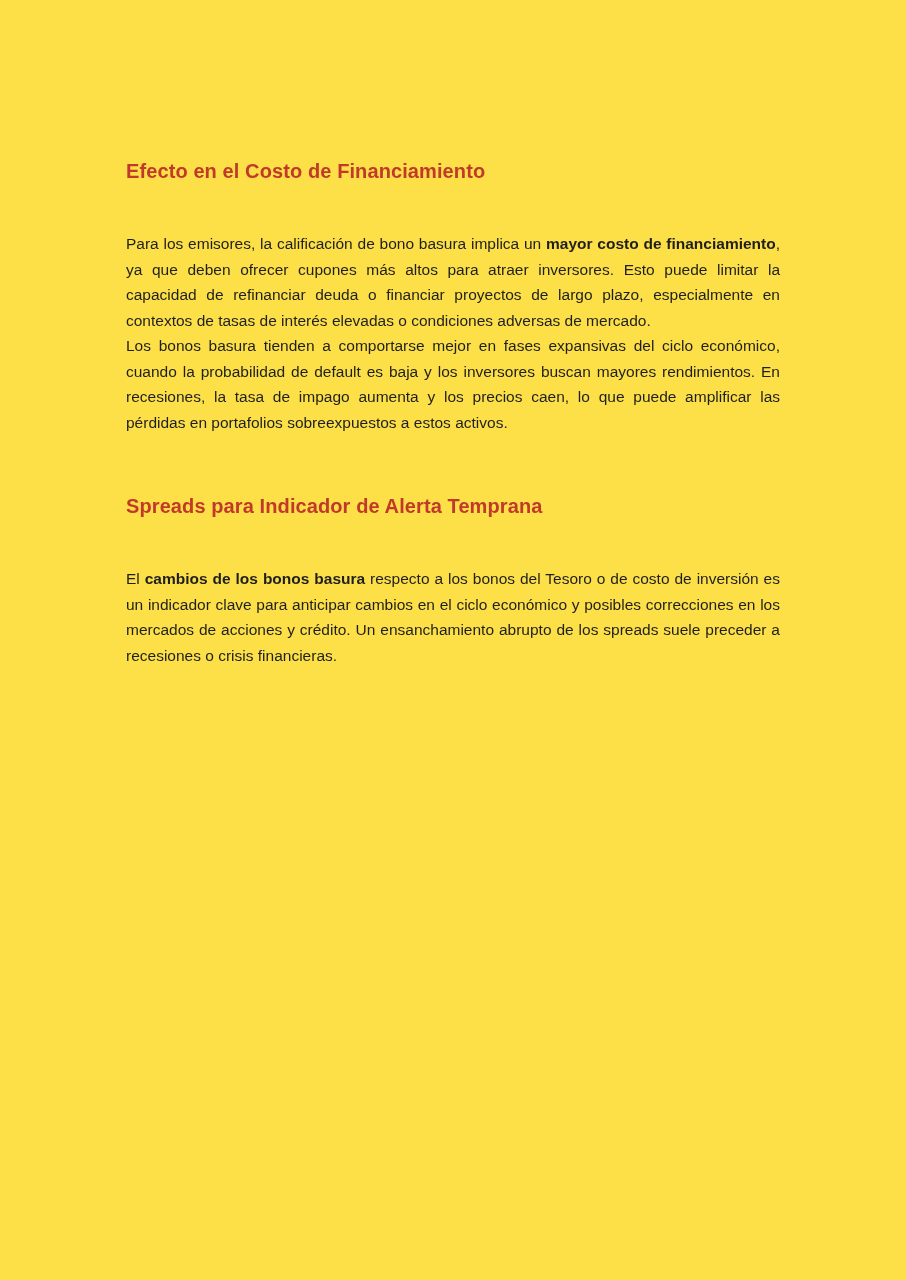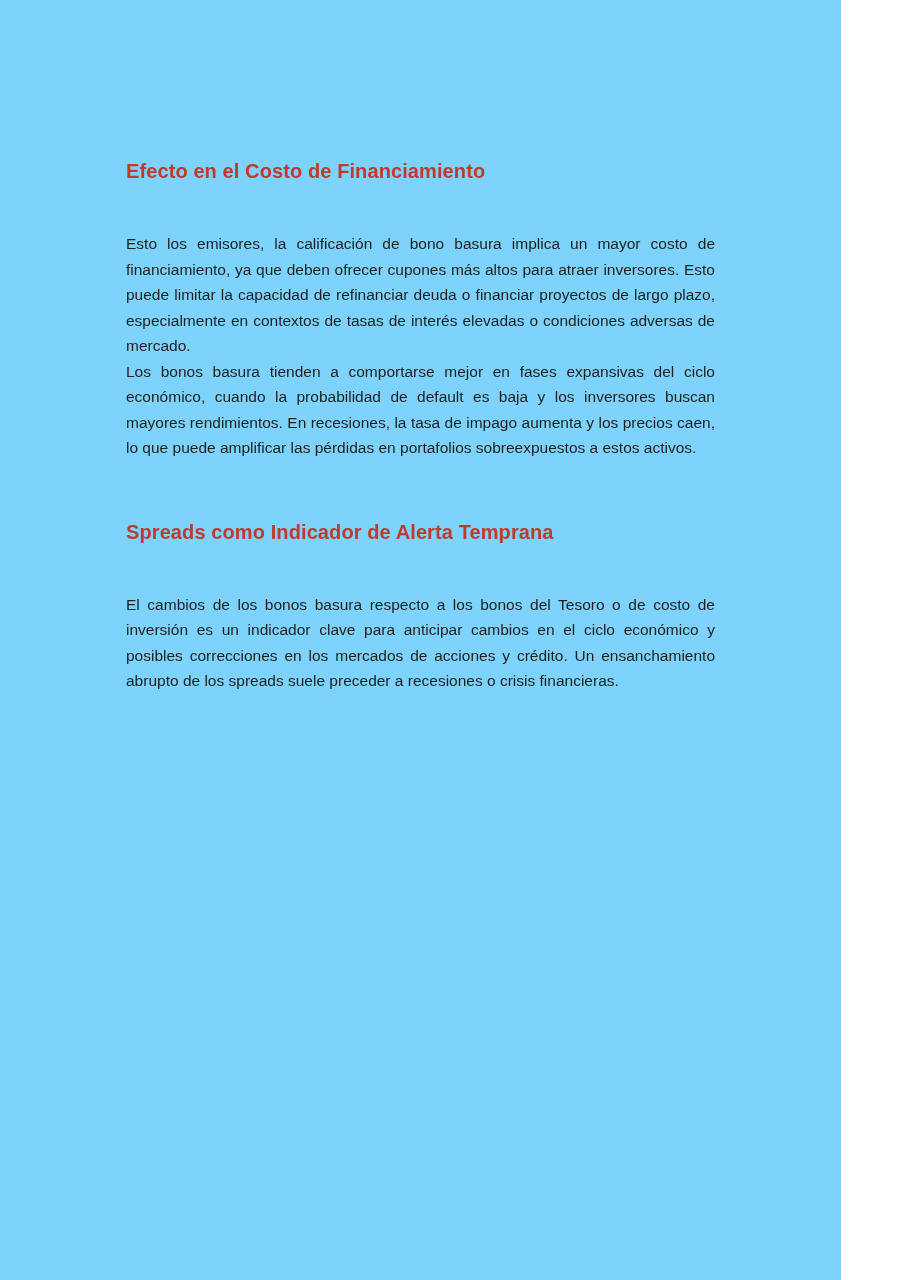--- a/index.html
+++ b/index.html
@@ -2,23 +2,23 @@
 <html><head>
 <meta charset="utf-8">
 <style>
   html, body {
     margin: 0;
     padding: 0;
     background: #ffffff;
   }
   .page {
     position: relative;
-    width: 841px;
+    width: 906px;
     height: 1280px;
-    background: #7dd3fc;
+    background: #fde047;
     box-sizing: border-box;
     padding: 158px 126px 0 126px;
     font-family: "Liberation Sans", sans-serif;
     color: #1f1f1f;
     overflow: hidden;
   }
   .doc-section h2 {
     font-size: 20px;
     font-weight: 600;
     line-height: 1.3;
@@ -30,35 +30,35 @@
     margin-top: 0;
   }
   .doc-section p {
     margin: 0;
     font-size: 15.5px;
     line-height: 25.5px;
     text-align: justify;
     color: #1f1f1f;
   }
   .doc-section p b {
-    font-weight: 400;
+    font-weight: 700;
   }
 </style>
 </head>
 <body>
 
 <div class="page">
 
   <section class="doc-section">
     <h2>Efecto en el Costo de Financiamiento</h2>
-    <p><span>Esto los emisores, la calificación de bono basura implica un </span><b>mayor costo de financiamiento</b><span>, ya que deben ofrecer cupones más altos para atraer inversores. Esto puede limitar la capacidad de refinanciar deuda o financiar proyectos de largo plazo, especialmente en contextos de tasas de interés elevadas o condiciones adversas de mercado.</span></p>
+    <p><span>Para los emisores, la calificación de bono basura implica un </span><b>mayor costo de financiamiento</b><span>, ya que deben ofrecer cupones más altos para atraer inversores. Esto puede limitar la capacidad de refinanciar deuda o financiar proyectos de largo plazo, especialmente en contextos de tasas de interés elevadas o condiciones adversas de mercado.</span></p>
   </section>
 
   <section class="doc-section">
     <p><span>Los bonos basura tienden a comportarse mejor en fases expansivas del ciclo económico, cuando la probabilidad de default es baja y los inversores buscan mayores rendimientos. En recesiones, la tasa de impago aumenta y los precios caen, lo que puede amplificar las pérdidas en portafolios sobreexpuestos a estos activos.</span></p>
   </section>
 
   <section class="doc-section">
-    <h2>Spreads como Indicador de Alerta Temprana</h2>
+    <h2>Spreads para Indicador de Alerta Temprana</h2>
     <p><span>El </span><b>cambios de los bonos basura</b><span> respecto a los bonos del Tesoro o de costo de inversión es un indicador clave para anticipar cambios en el ciclo económico y posibles correcciones en los mercados de acciones y crédito. Un ensanchamiento abrupto de los spreads suele preceder a recesiones o crisis financieras.</span></p>
   </section>
 
 </div>
 
 </body></html>

